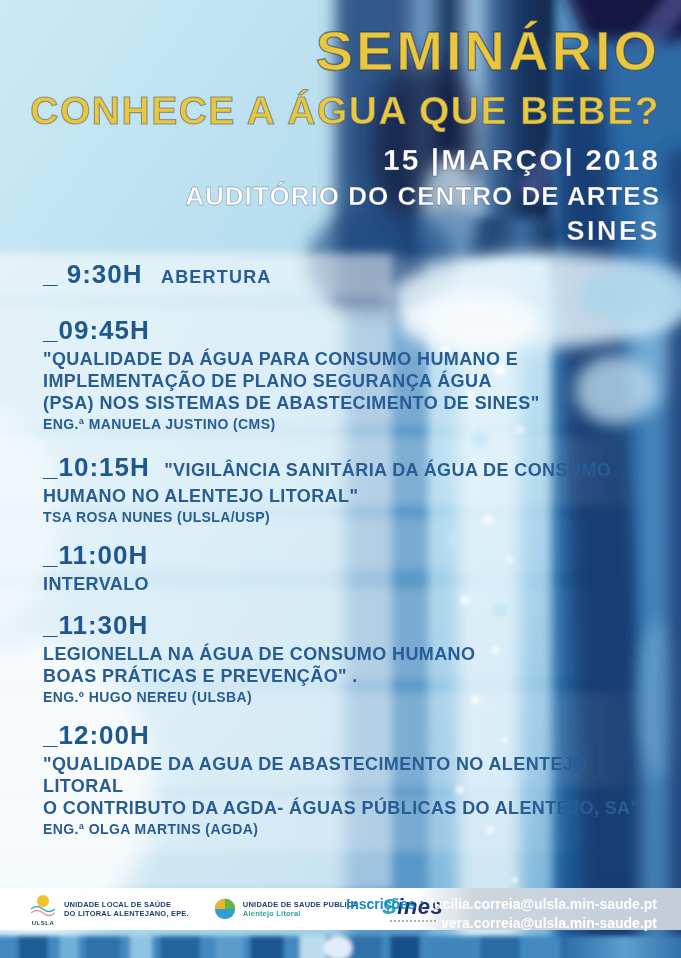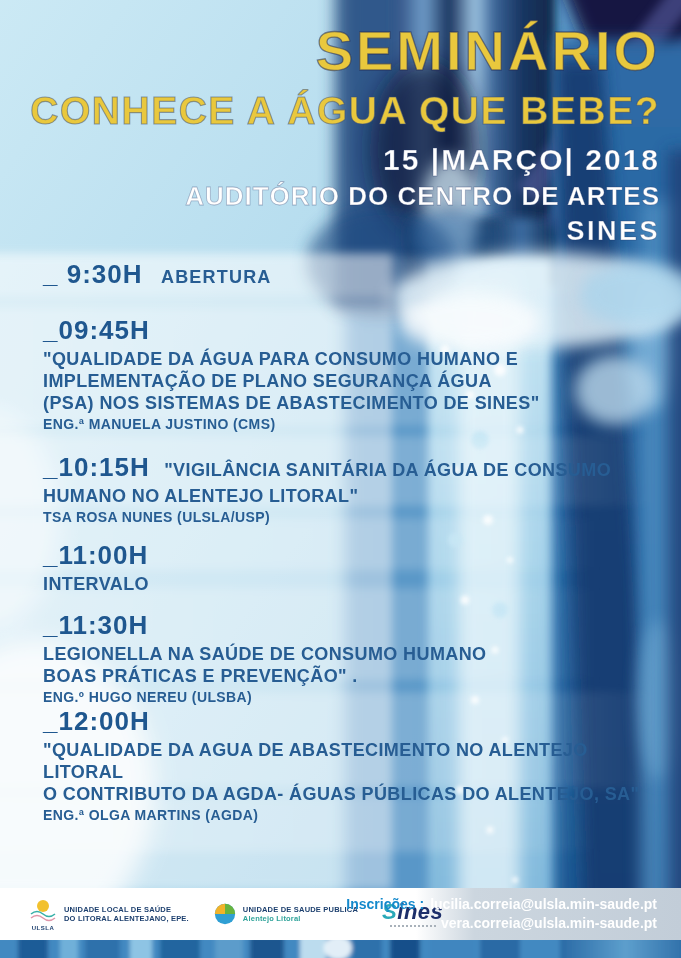--- a/index.html
+++ b/index.html
@@ -17,30 +17,30 @@
          -webkit-text-stroke:1.1px rgba(55,75,120,.5);}
   .hwhite{color:#fff;font-weight:bold;-webkit-text-stroke:.8px rgba(35,55,105,.35);}
   .date{margin-top:11px;font-size:30px;line-height:33px;letter-spacing:2px;}
   .venue{margin-top:6px;font-size:26px;line-height:28px;letter-spacing:1px;}
   .city{margin-top:6px;font-size:27px;line-height:30px;letter-spacing:2.5px;}
 
   
   .schedule{position:absolute;top:260px;left:43px;right:12px;z-index:3;color:#275d93;}
   .block{margin:0 0 19px 0;}
   .b0{margin-bottom:24px;} .b1{margin-bottom:19px;} .b2{margin-bottom:14px;}
-  .b3{margin-bottom:16px;} .b4{margin-bottom:0;} .b5{margin-bottom:14px;}
+  .b3{margin-bottom:16px;} .b4{margin-bottom:14px;} .b5{margin-bottom:14px;}
   .time-line{line-height:28px;}
   .time{font-size:26px;font-weight:bold;letter-spacing:1px;color:#1f578f;}
   .inline-label{font-size:18px;font-weight:bold;margin-left:14px;letter-spacing:1.2px;}
   .inline-title{font-size:18px;font-weight:bold;margin-left:10px;letter-spacing:.4px;}
   .tline{font-size:18px;font-weight:bold;line-height:22px;letter-spacing:.4px;}
   .speaker{font-size:14px;font-weight:bold;line-height:19px;letter-spacing:.4px;margin-top:1px;}
 
   
-  .footer{position:absolute;left:0;right:0;top:888px;height:52px;background:#fff;z-index:4;}
+  .footer{position:absolute;left:0;right:0;top:888px;height:42px;background:#fff;z-index:4;}
   .footer-shade{position:absolute;right:0;top:0;bottom:0;width:265px;
       background:linear-gradient(90deg,rgba(203,213,223,0),#ccd6df 22%,#c2cdd8 100%);}
   .logos{position:absolute;left:28px;top:0;height:100%;display:flex;align-items:center;gap:24px;}
   .logo{display:flex;align-items:center;gap:6px;}
   .logo-icon{display:block;}
   .acronym{font-size:6px;font-weight:bold;color:#1c3f6e;text-align:center;letter-spacing:.5px;line-height:6px;margin-top:1px;}
   .lg-text{font-size:7.5px;font-weight:bold;color:#1c3f6e;line-height:9.5px;letter-spacing:.2px;}
   .lg-text .teal{color:#2fa39a;}
   .sines-word{font-style:italic;font-weight:bold;font-size:22px;line-height:22px;letter-spacing:.5px;}
   .sines-word .s{color:#2aa9b8;} .sines-word .rest{color:#1d2f6a;}
@@ -232,21 +232,21 @@
       <div class="speaker">TSA ROSA NUNES (ULSLA/USP)</div>
     </section>
 
     <section class="block b3">
       <div class="time-line"><span class="time">_11:00H</span></div>
       <div class="tline">INTERVALO</div>
     </section>
 
     <section class="block b4">
       <div class="time-line"><span class="time">_11:30H</span></div>
-      <div class="tline">LEGIONELLA NA SAÚDE DE CONSUMO HUMANO</div>
+      <div class="tline">LEGIONELLA NA ÁGUA DE CONSUMO HUMANO</div>
       <div class="tline">BOAS PRÁTICAS E PREVENÇÃO" .</div>
       <div class="speaker">ENG.º HUGO NEREU (ULSBA)</div>
     </section>
 
     <section class="block b5">
       <div class="time-line"><span class="time">_12:00H</span></div>
       <div class="tline">"QUALIDADE DA AGUA DE ABASTECIMENTO NO ALENTEJO LITORAL</div>
       <div class="tline">O CONTRIBUTO DA AGDA- ÁGUAS PÚBLICAS DO ALENTEJO, SA"</div>
       <div class="speaker">ENG.ª OLGA MARTINS (AGDA)</div>
     </section>

